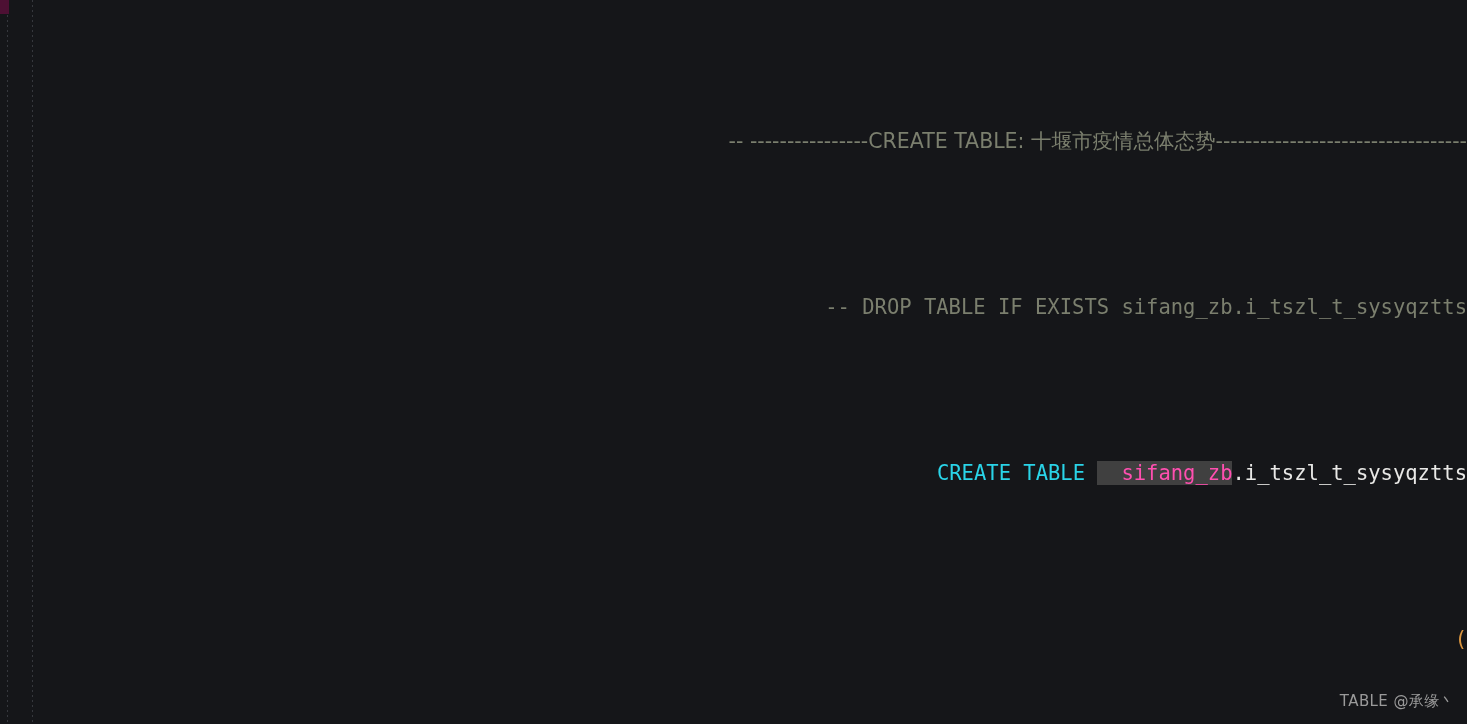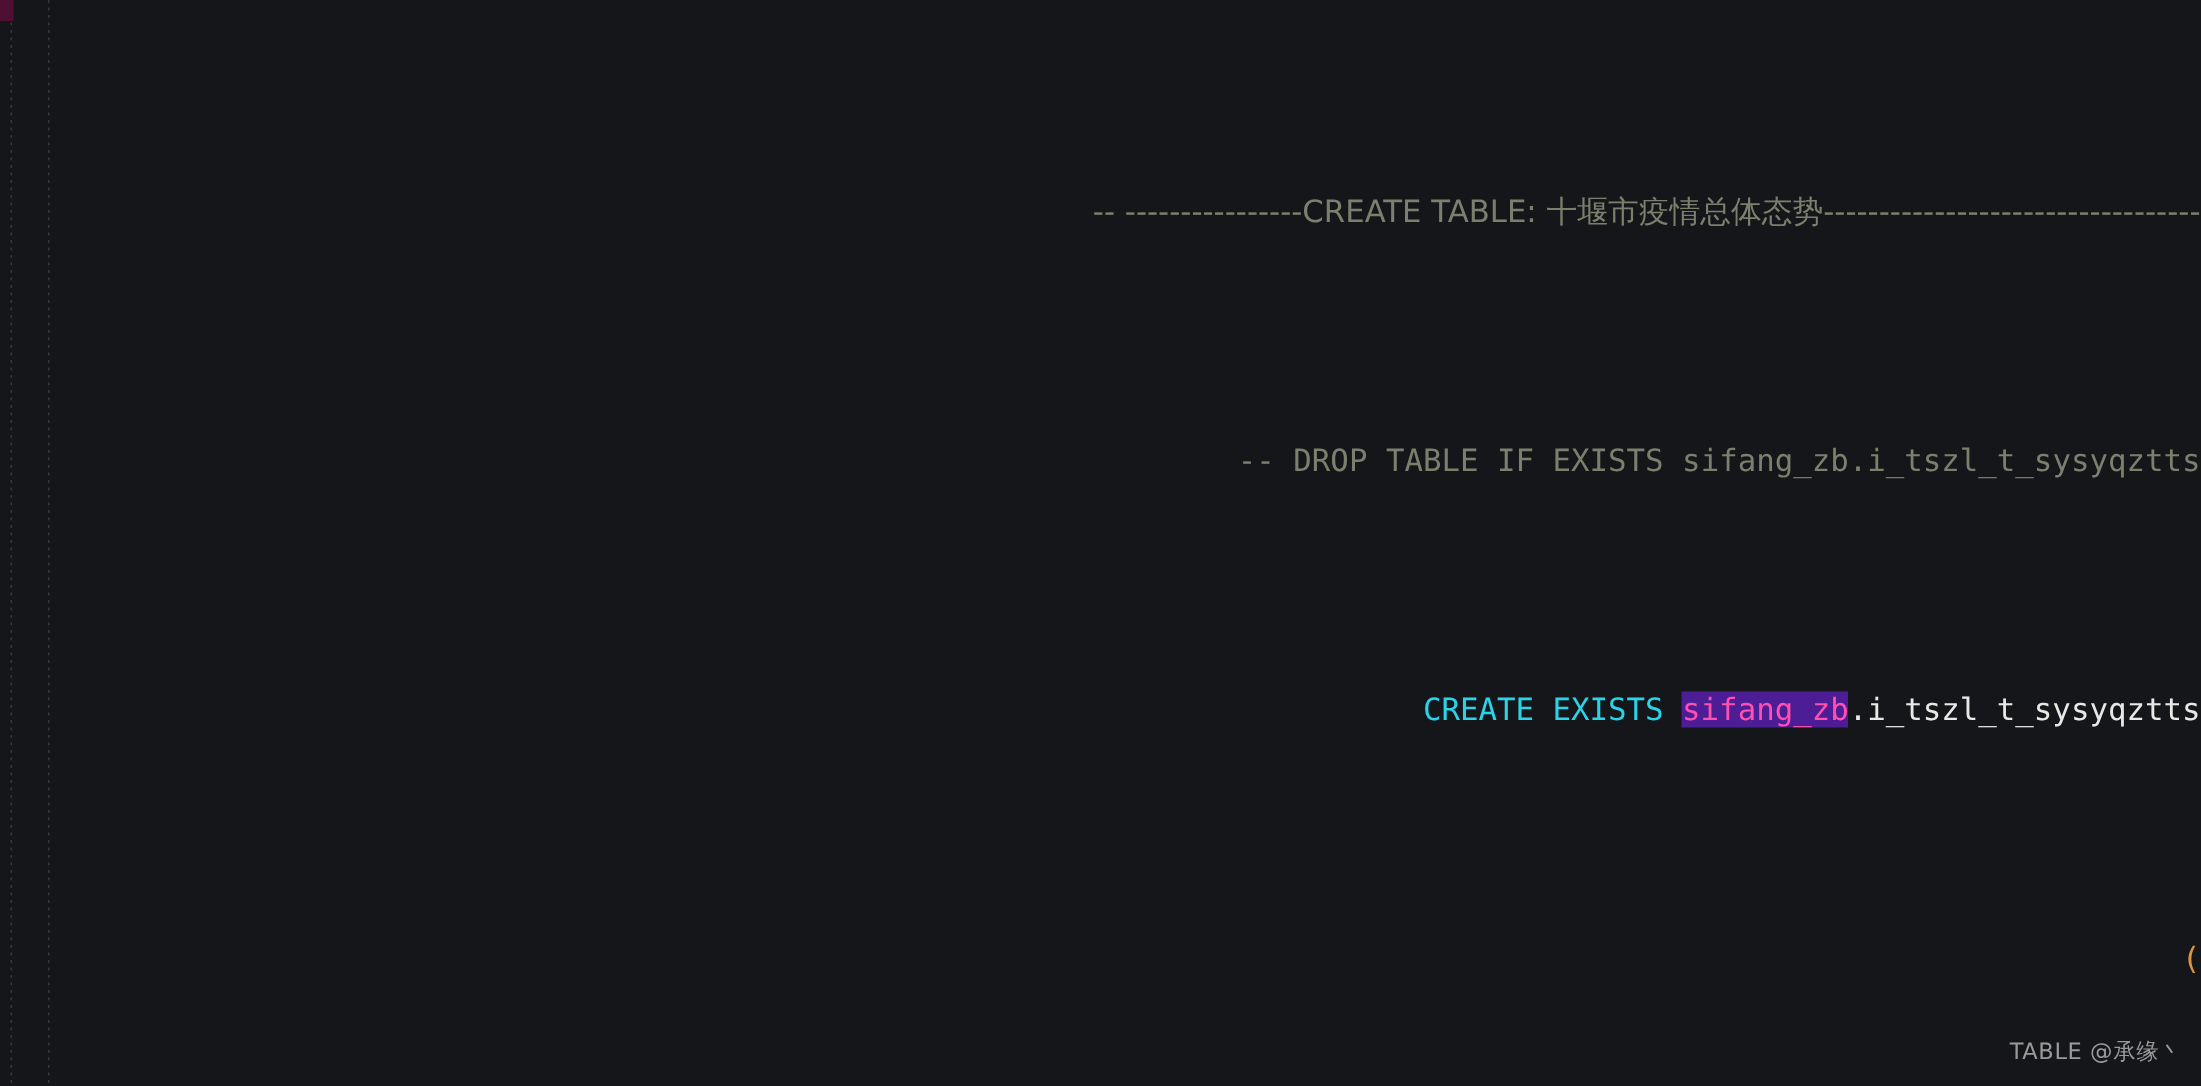--- a/index.html
+++ b/index.html
@@ -66,21 +66,21 @@
     height: 33.2px;
     white-space: pre;
     position: relative;
     text-align: right;
   }
 
   
   .cmt       { color: #7b7f6e; }
   .kw        { color: #2ad4e8; }
   .ident     { color: #e8e8e6; }
-  .schema    { color: #ff4fb0; background: #4c1d95; }
+  .schema    { color: #ff4fb0; background: #404040; padding-left: 24px; }
   .paren-o   { color: #d9953f; }
   .punct     { color: #e8e8e6; }
 
   .watermark {
     position: absolute;
     right: 12px;
     bottom: 6px;
     color: #9a9a9a;
     font-family: "DejaVu Sans", "Liberation Sans", sans-serif;
     font-size: 15px;
@@ -100,21 +100,21 @@
 
   <div class="code">
 
     
     <div class="line"><span class="cmt cjk">-- ----------------CREATE TABLE: 十堰市疫情总体态势----------------------------------</span></div>
 
     
     <div class="line"><span class="cmt">-- DROP TABLE IF EXISTS sifang_zb.i_tszl_t_sysyqztts</span></div>
 
     
-    <div class="line"><span class="kw">CREATE EXISTS</span><span class="punct"> </span><span class="schema">sifang_zb</span><span class="ident">.</span><span class="ident">i_tszl_t_sysyqztts</span></div>
+    <div class="line"><span class="kw">CREATE TABLE</span><span class="punct"> </span><span class="schema">sifang_zb</span><span class="ident">.</span><span class="ident">i_tszl_t_sysyqztts</span></div>
 
     
     <div class="line"><span class="paren-o">(</span></div>
 
     
     
 
     
     
 

